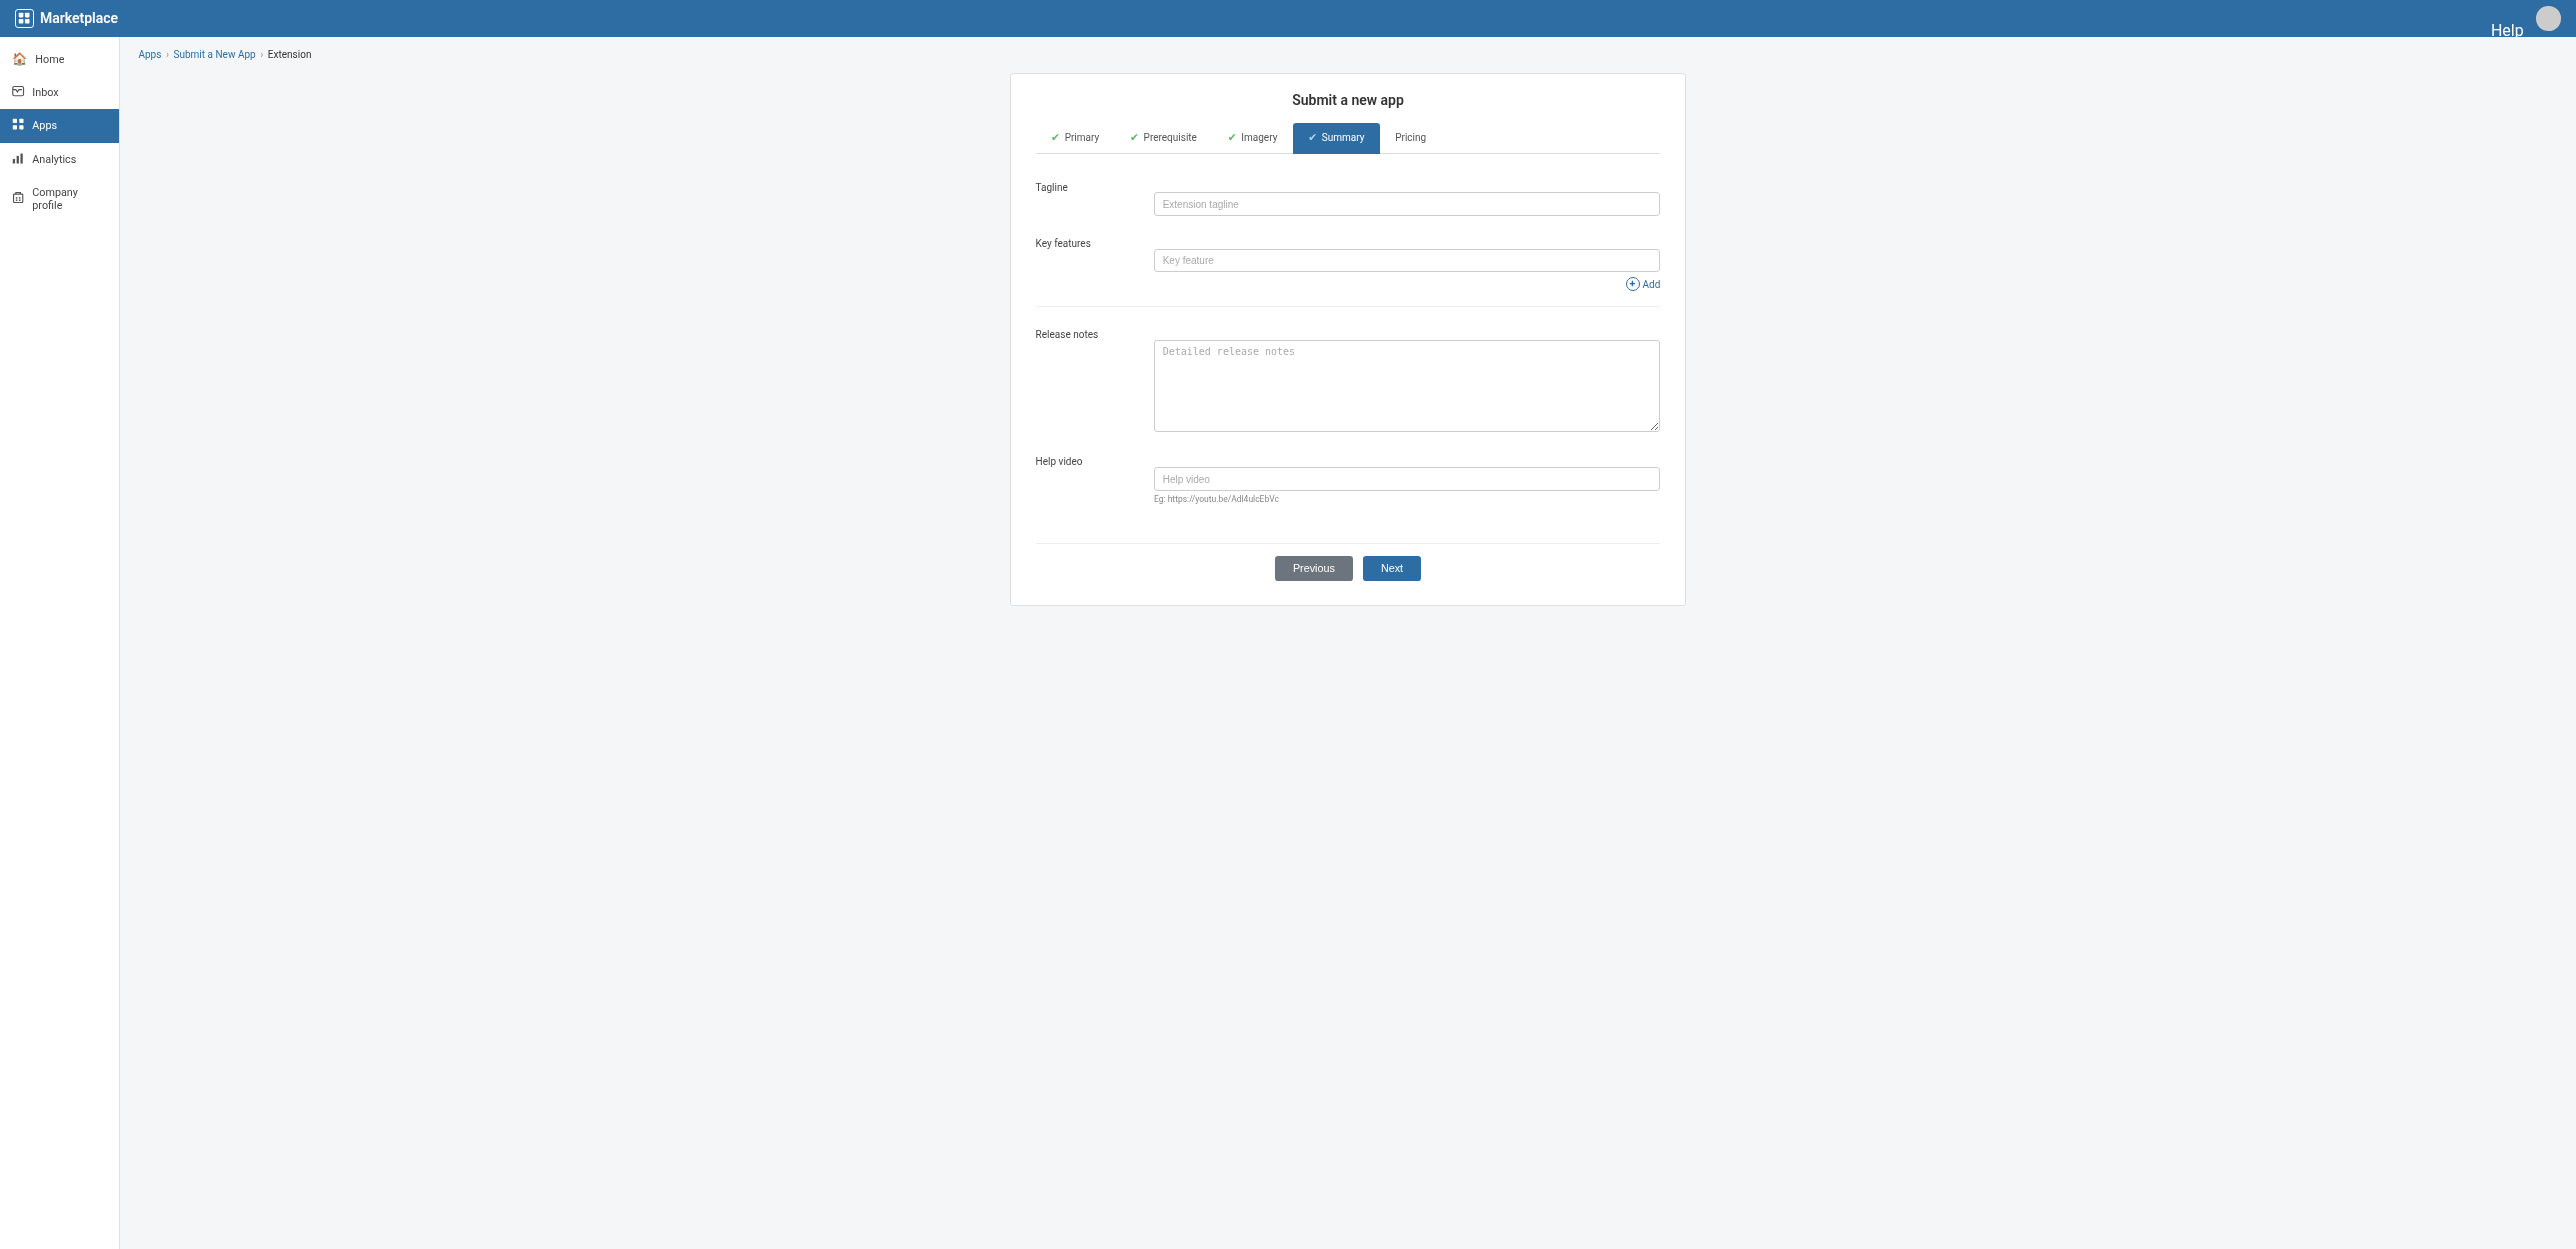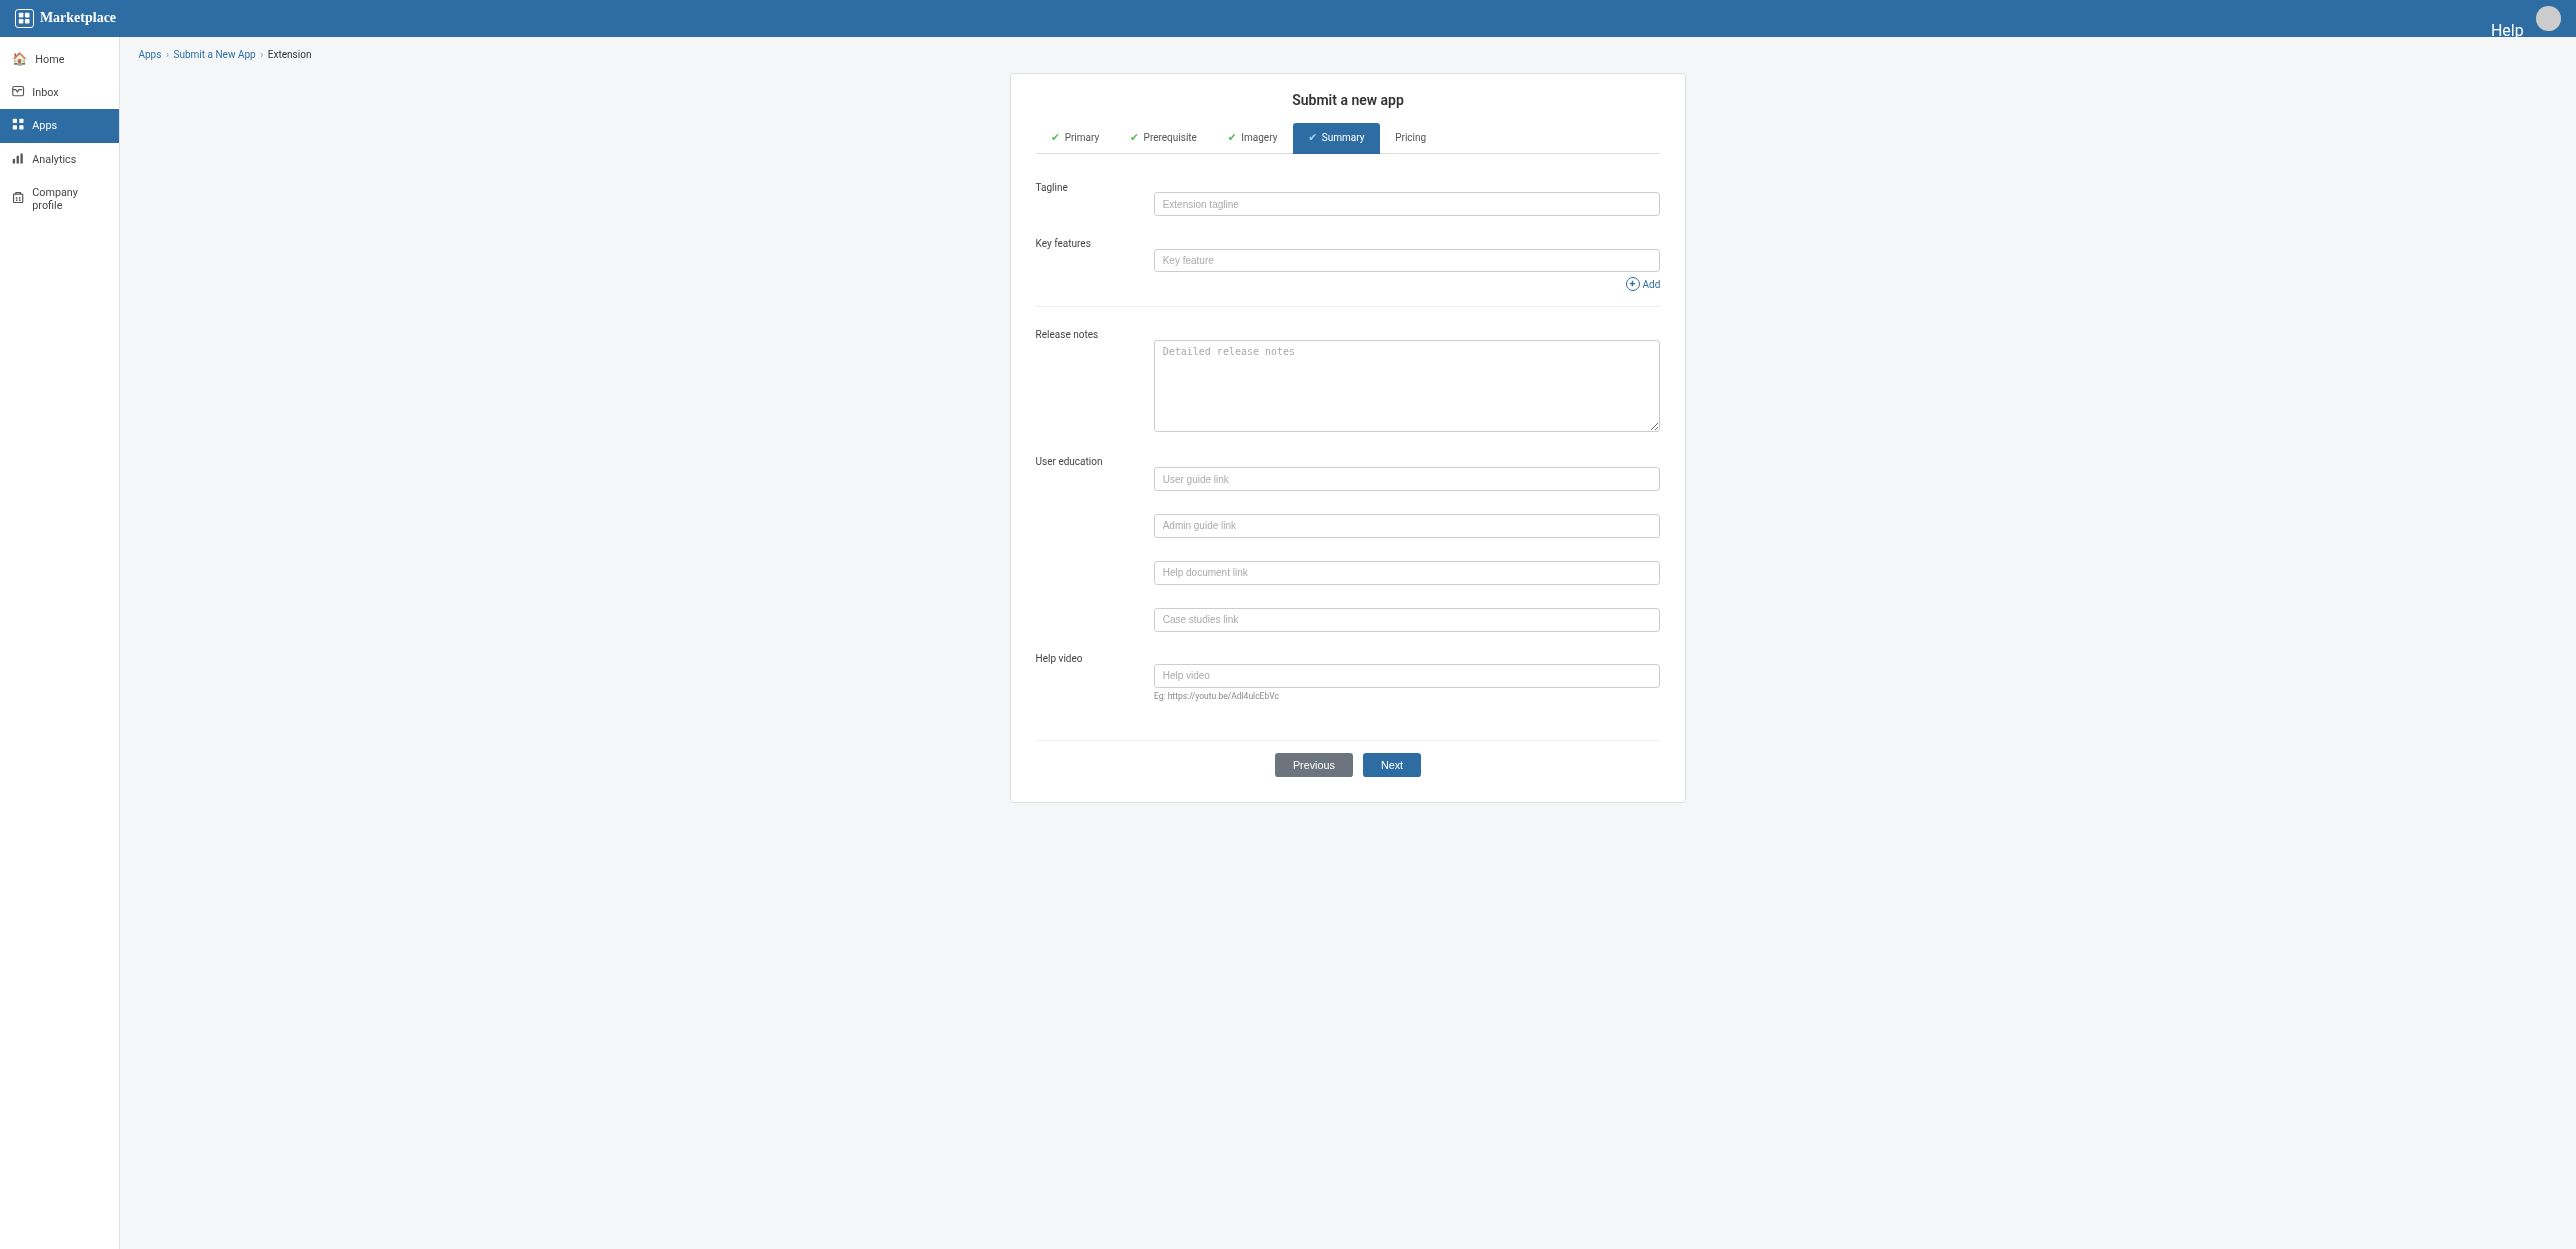--- a/index.html
+++ b/index.html
@@ -15,21 +15,20 @@
       padding: 0 15.4px;
       flex-shrink: 0;
     }
     .top-nav-brand {
       display: flex;
       align-items: center;
       gap: 6.1px;
       color: white;
       font-size: 14px;
       font-weight: 600;
-      font-family: Liberation Serif, serif;
     }
     .top-nav-brand .brand-icon {
       width: 18.4px; height: 18.4px;
       border: 1.5px solid white;
       border-radius: 3.1px;
       display: flex; align-items: center; justify-content: center;
       font-size: 7.7px; color: white;
     }
     .top-nav-right {
       display: flex;
@@ -365,29 +364,20 @@
 
       <hr class="divider">
 
       <div class="form-row">
         <label class="form-label">Release notes</label>
         <div class="form-field-group">
           <textarea class="form-input tall" placeholder="Detailed release notes" style=""></textarea>
         </div>
       </div>
 
-      <div class="form-row">
-        <label class="form-label">User education</label>
-        <div class="form-field-group">
-          <input type="text" class="form-input" style="margin-bottom: 6.1px;" placeholder="User guide link">
-          <input type="text" class="form-input" style="margin-bottom: 6.1px;" placeholder="Admin guide link">
-          <input type="text" class="form-input" style="margin-bottom: 6.1px;" placeholder="Help document link">
-          <input type="text" class="form-input" placeholder="Case studies link" style="">
-        </div>
-      </div>
 
       <div class="form-row">
         <label class="form-label">Help video</label>
         <div class="form-field-group">
           <input type="text" class="form-input" placeholder="Help video" style="">
           <div class="field-hint">Eg: https://youtu.be/Adl4ulcEbVc</div>
         </div>
       </div>
 
       <div class="action-row">

